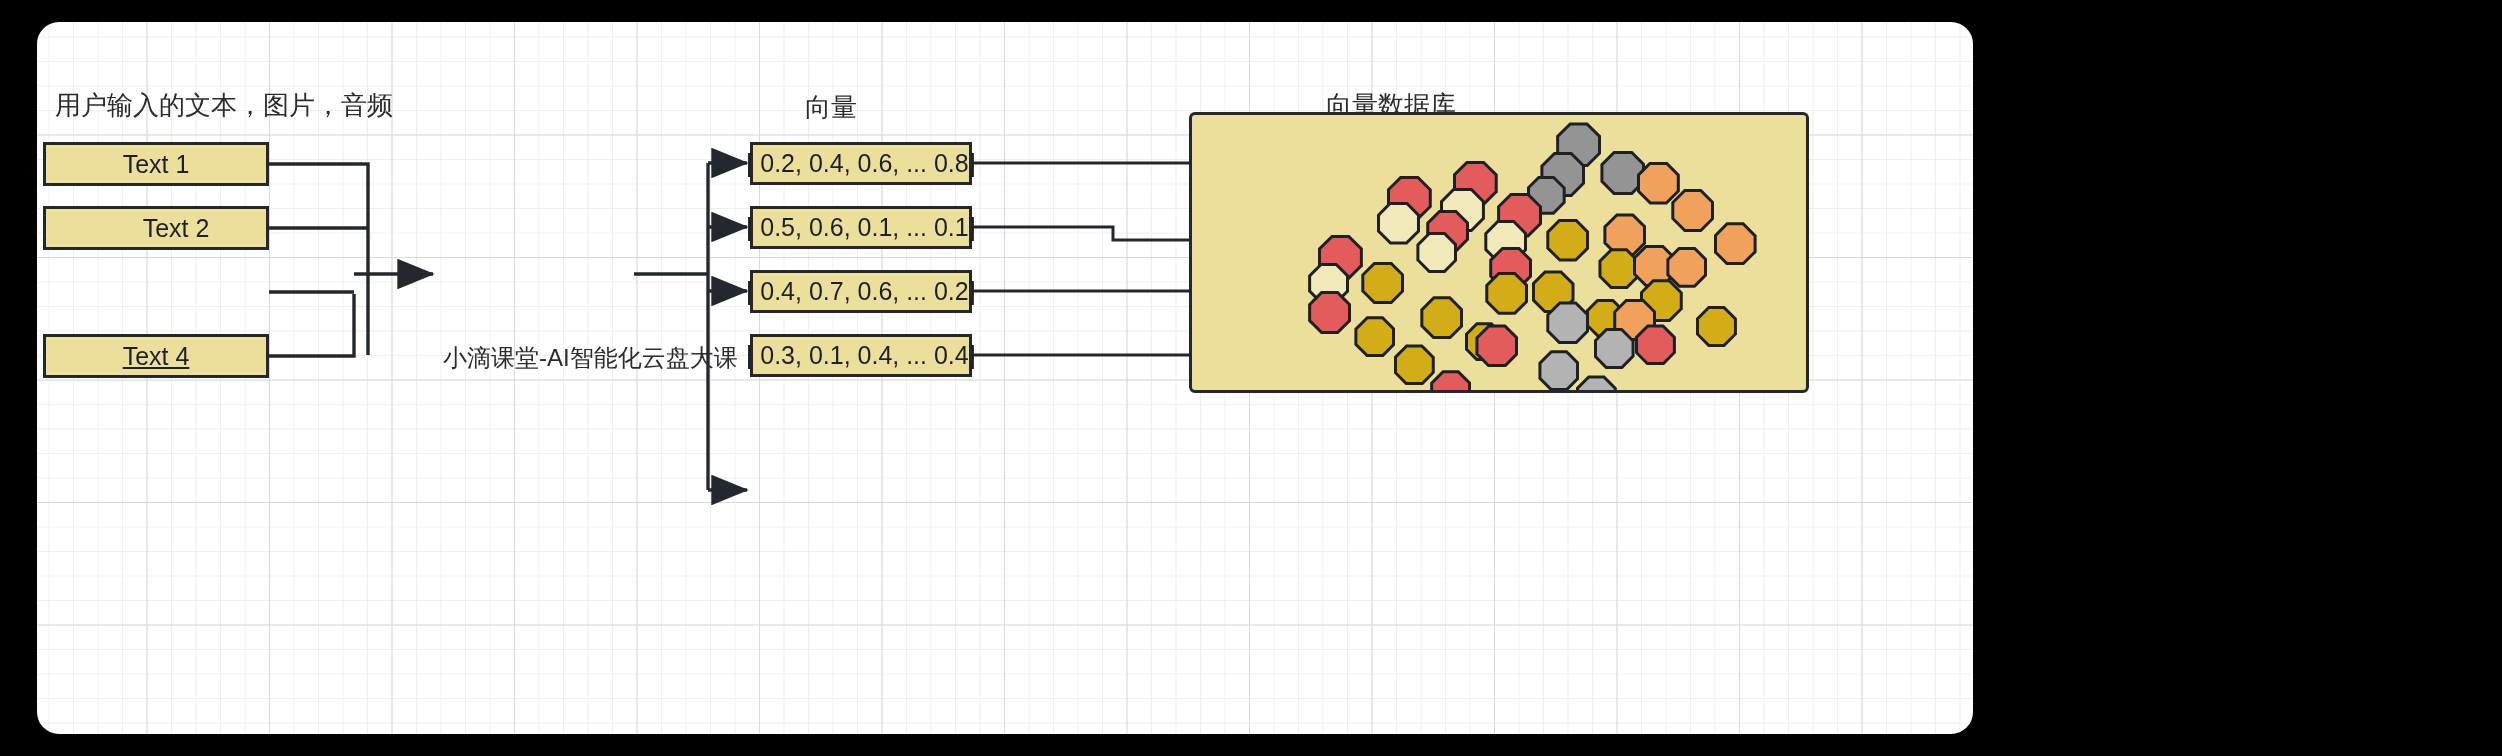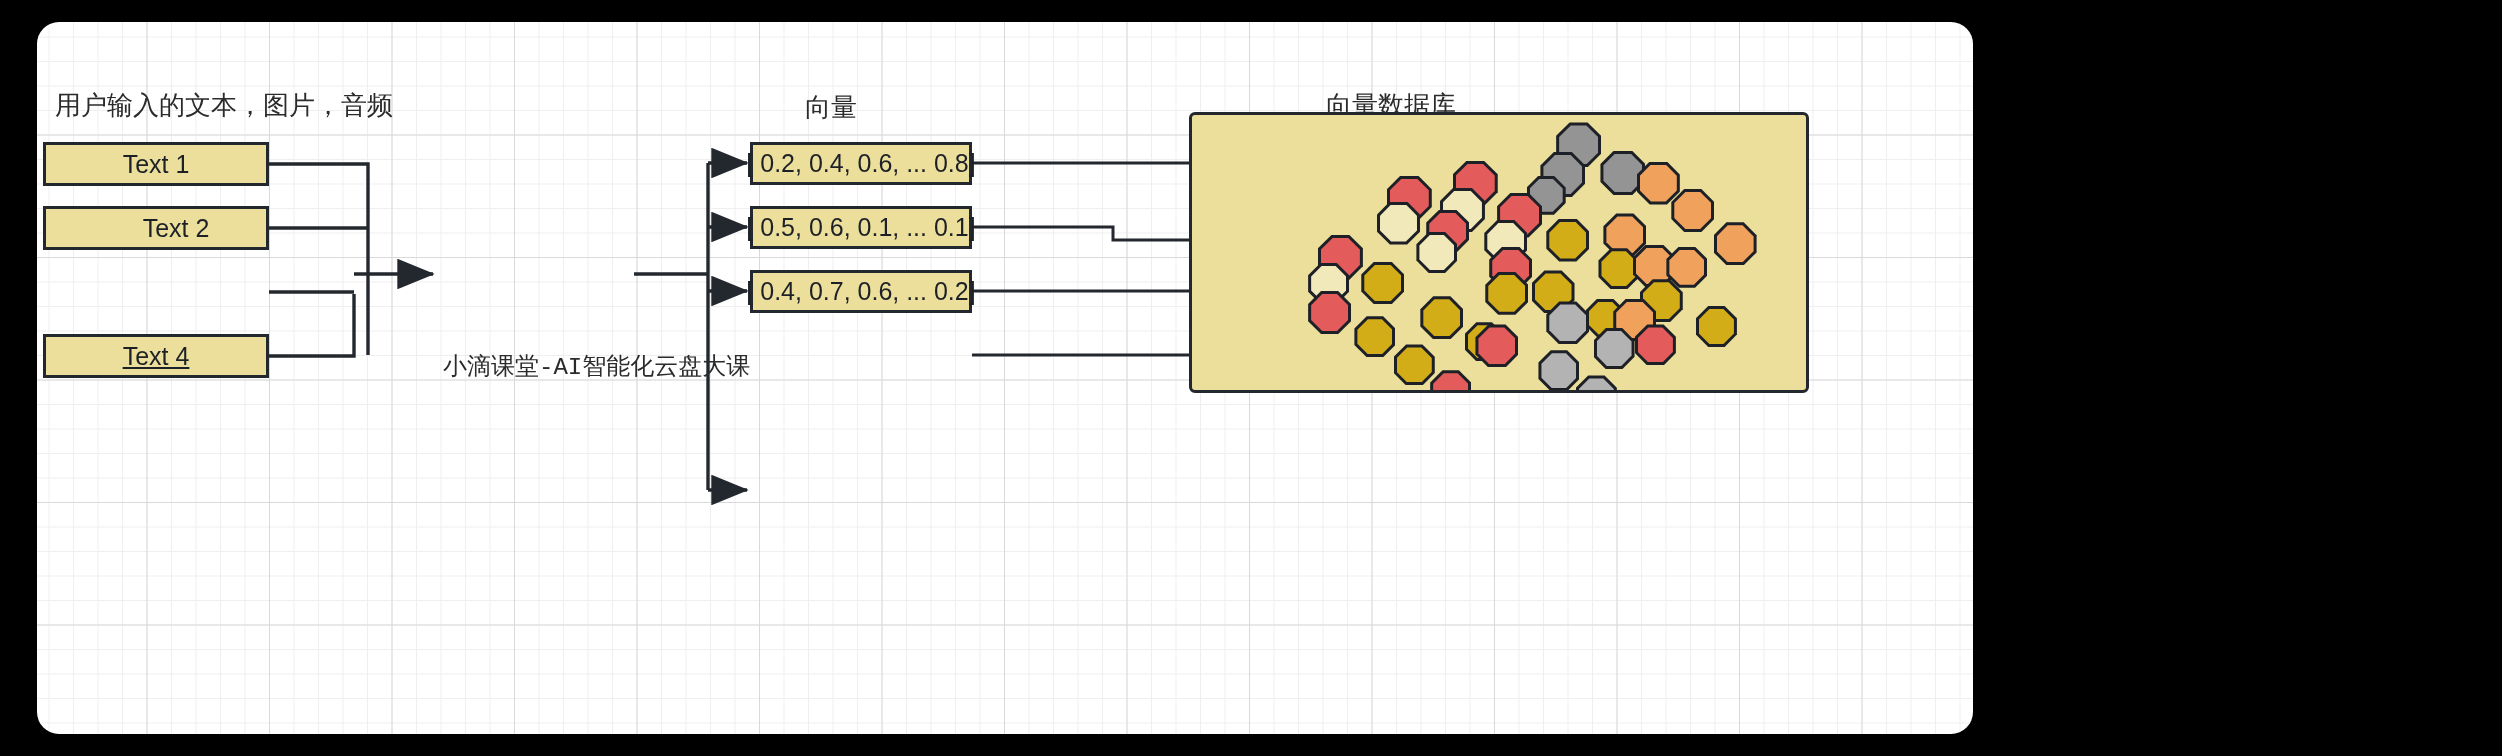--- a/index.html
+++ b/index.html
@@ -122,30 +122,33 @@
     <div class="node" style="left:6px; top:120px; width:226px; height:44px;">
       <span>Text 1</span>
     </div>
     <div class="node" style="left:6px; top:184px; width:226px; height:44px;padding-left:40px;">
       <span>Text 2</span>
     </div>
     <div class="node" style="left:6px; top:312px; width:226px; height:44px;text-decoration:underline;">
       <span>Text 4</span>
     </div>
 
-    <div class="label" style="left:406px; top:328px;font-family:Liberation Mono, monospace;">小滴课堂-AI智能化云盘大课</div>
+    <div class="label" style="left:406px; top:320px;">小滴课堂-AI智能化云盘大课</div>
 
     <div class="node" style="left:713px; top:120px; width:222px; height:43px;">
       <span>[ 0.2, 0.4, 0.6, ... 0.8]</span>
     </div>
     <div class="node" style="left:713px; top:184px; width:222px; height:43px;">
       <span>[ 0.5, 0.6, 0.1, ... 0.1]</span>
     </div>
     <div class="node" style="left:713px; top:248px; width:222px; height:43px;">
       <span>[ 0.4, 0.7, 0.6, ... 0.2]</span>
+    </div>
+    <div class="node" style="left:713px; top:312px; width:222px; height:43px;">
+      <span>[ 0.3, 0.1, 0.4, ... 0.4]</span>
     </div>
 
     <div id="dbpanel" style="left:1152px; top:90px; width:620px; height:281px;">
       <div id="octs">
           <div class="octwrap" style="left: 364.154px; top: 7.4px; width: 44.9328px; height: 44.9328px;">
             <div class="inner">
               <div class="face" style="background: rgb(148, 148, 148);"></div>
             </div>
           </div>
           <div class="octwrap" style="left: 348.407px; top: 37px; width: 44.9328px; height: 44.9328px;">

